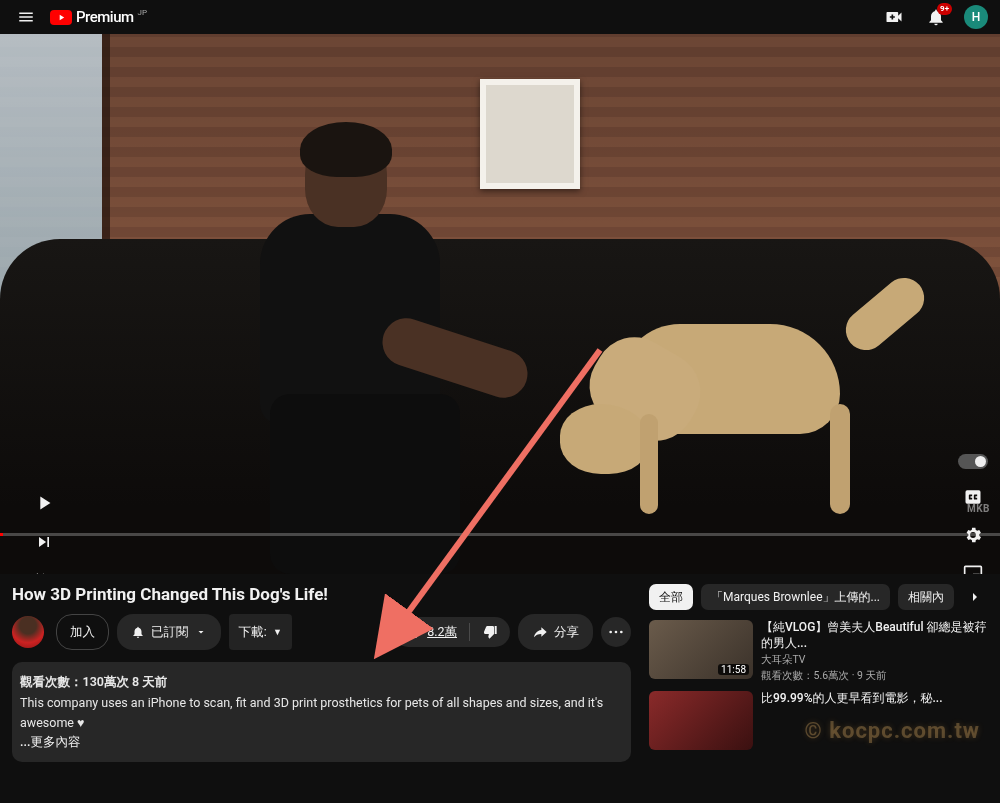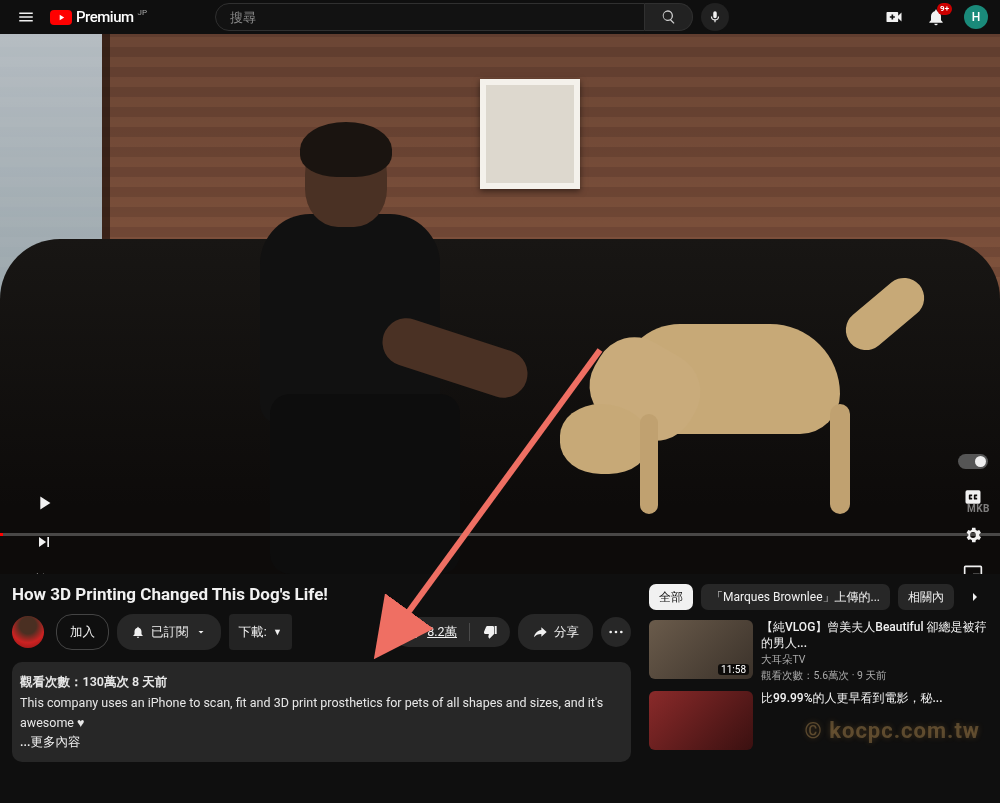--- a/index.html
+++ b/index.html
@@ -133,35 +133,20 @@
   <div class="yt-logo-row">
     <div class="yt-play">
       <svg viewBox="0 0 10 10">
           <path fill="#fff" d="M3 2l5 3-5 3z"></path>
         </svg>
     </div>
     <span class="yt-premium">Premium</span>
     <span class="yt-sup">JP</span>
   </div>
 
-  <div class="search-wrap">
-    <div class="search-box">
-      <input placeholder="搜尋" style="">
-    </div>
-    <div class="search-btn">
-      <svg width="16" height="16" viewBox="0 0 24 24">
-          <path class="ic-dim" d="M10 2a8 8 0 015.3 13.9l5 5-1.4 1.4-5-5A8 8 0 1110 2zm0 2a6 6 0 100 12 6 6 0 000-12z"></path>
-        </svg>
-    </div>
-    <div class="voice-btn">
-      <svg width="14" height="14" viewBox="0 0 24 24">
-          <path class="ic" d="M12 14a3 3 0 003-3V5a3 3 0 10-6 0v6a3 3 0 003 3zm5-3a5 5 0 01-10 0H5a7 7 0 006 6.9V21h2v-3.1A7 7 0 0019 11h-2z"></path>
-        </svg>
-    </div>
-  </div>
 
   <div class="mast-spacer"></div>
 
   <div class="mast-right">
     <div class="icon-btn">
       <svg width="20" height="20" viewBox="0 0 24 24">
           <path class="ic" d="M17 10.5V7a1 1 0 00-1-1H4a1 1 0 00-1 1v10a1 1 0 001 1h12a1 1 0 001-1v-3.5l4 4v-11l-4 4zM9 9h2v2h2v2h-2v2H9v-2H7v-2h2V9z"></path>
         </svg>
     </div>
     <div class="icon-btn">

